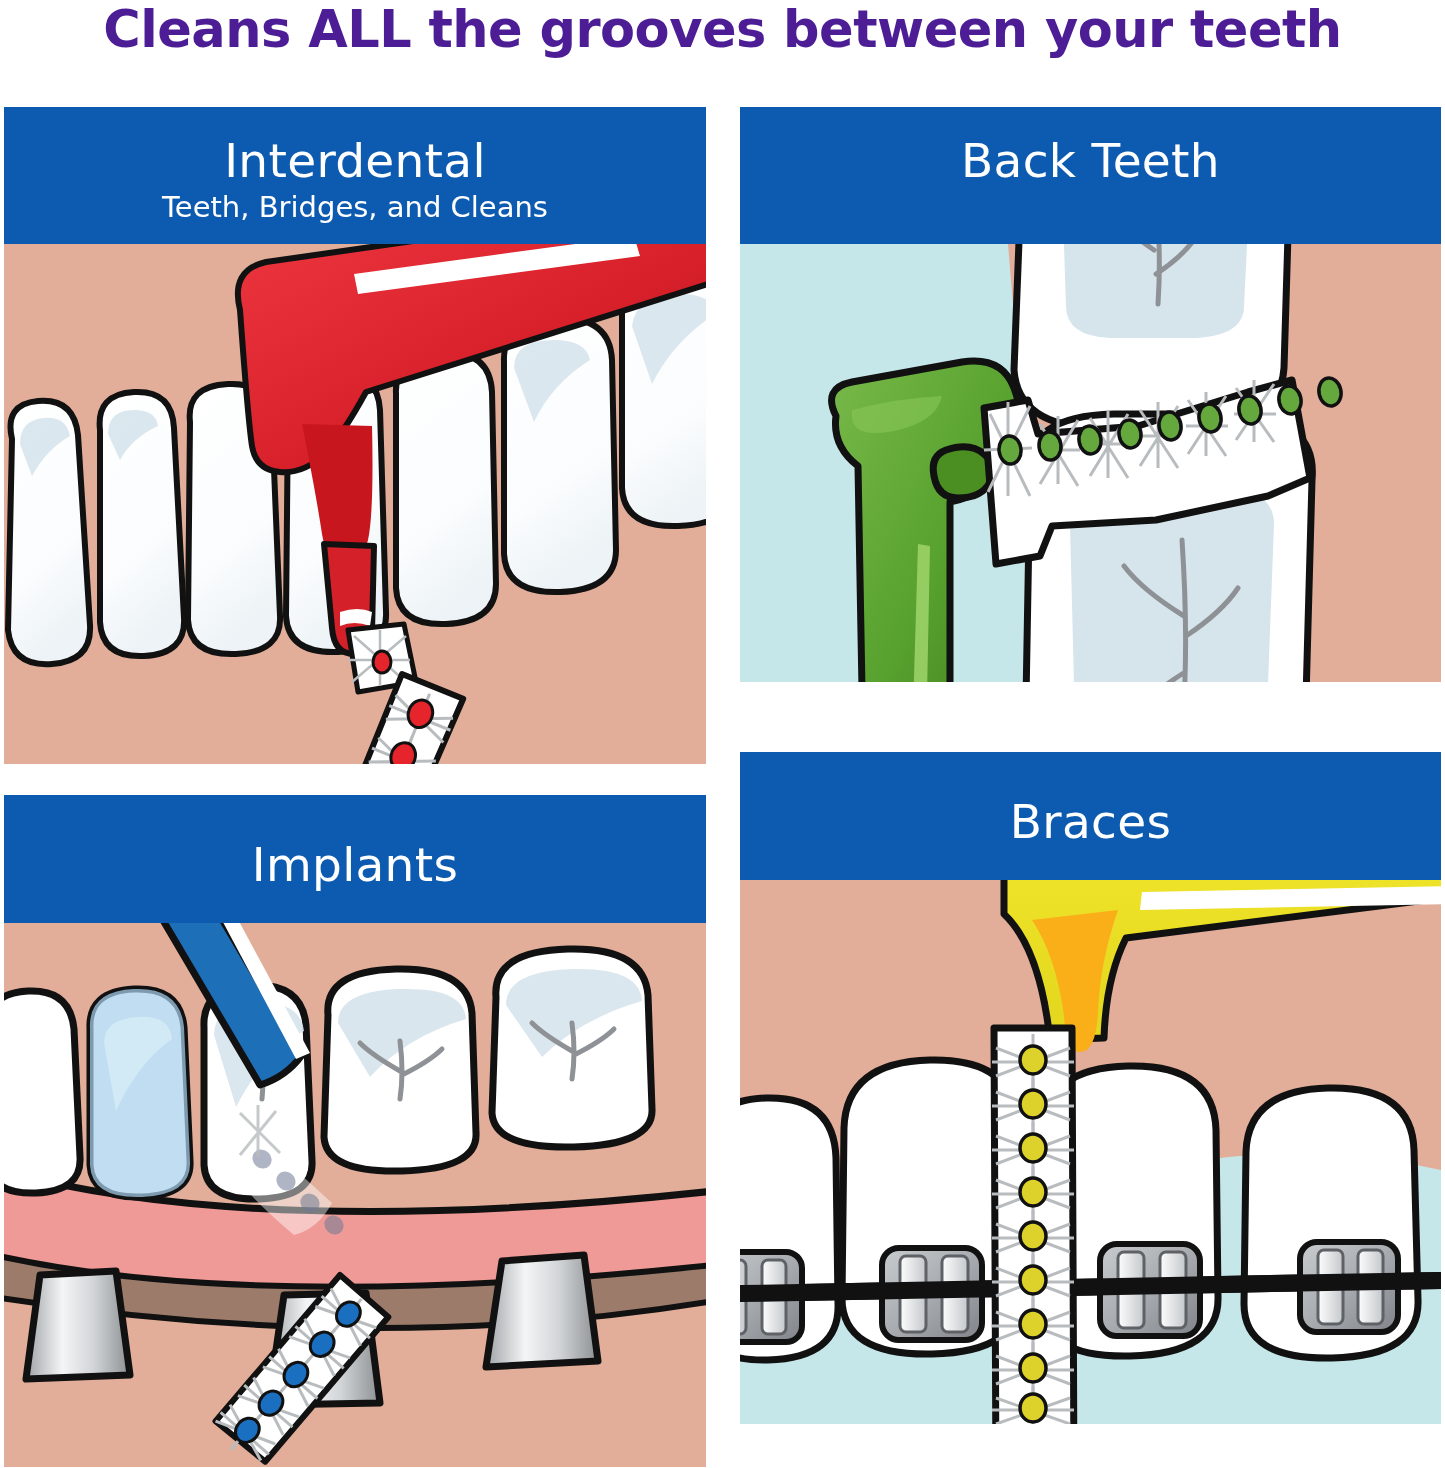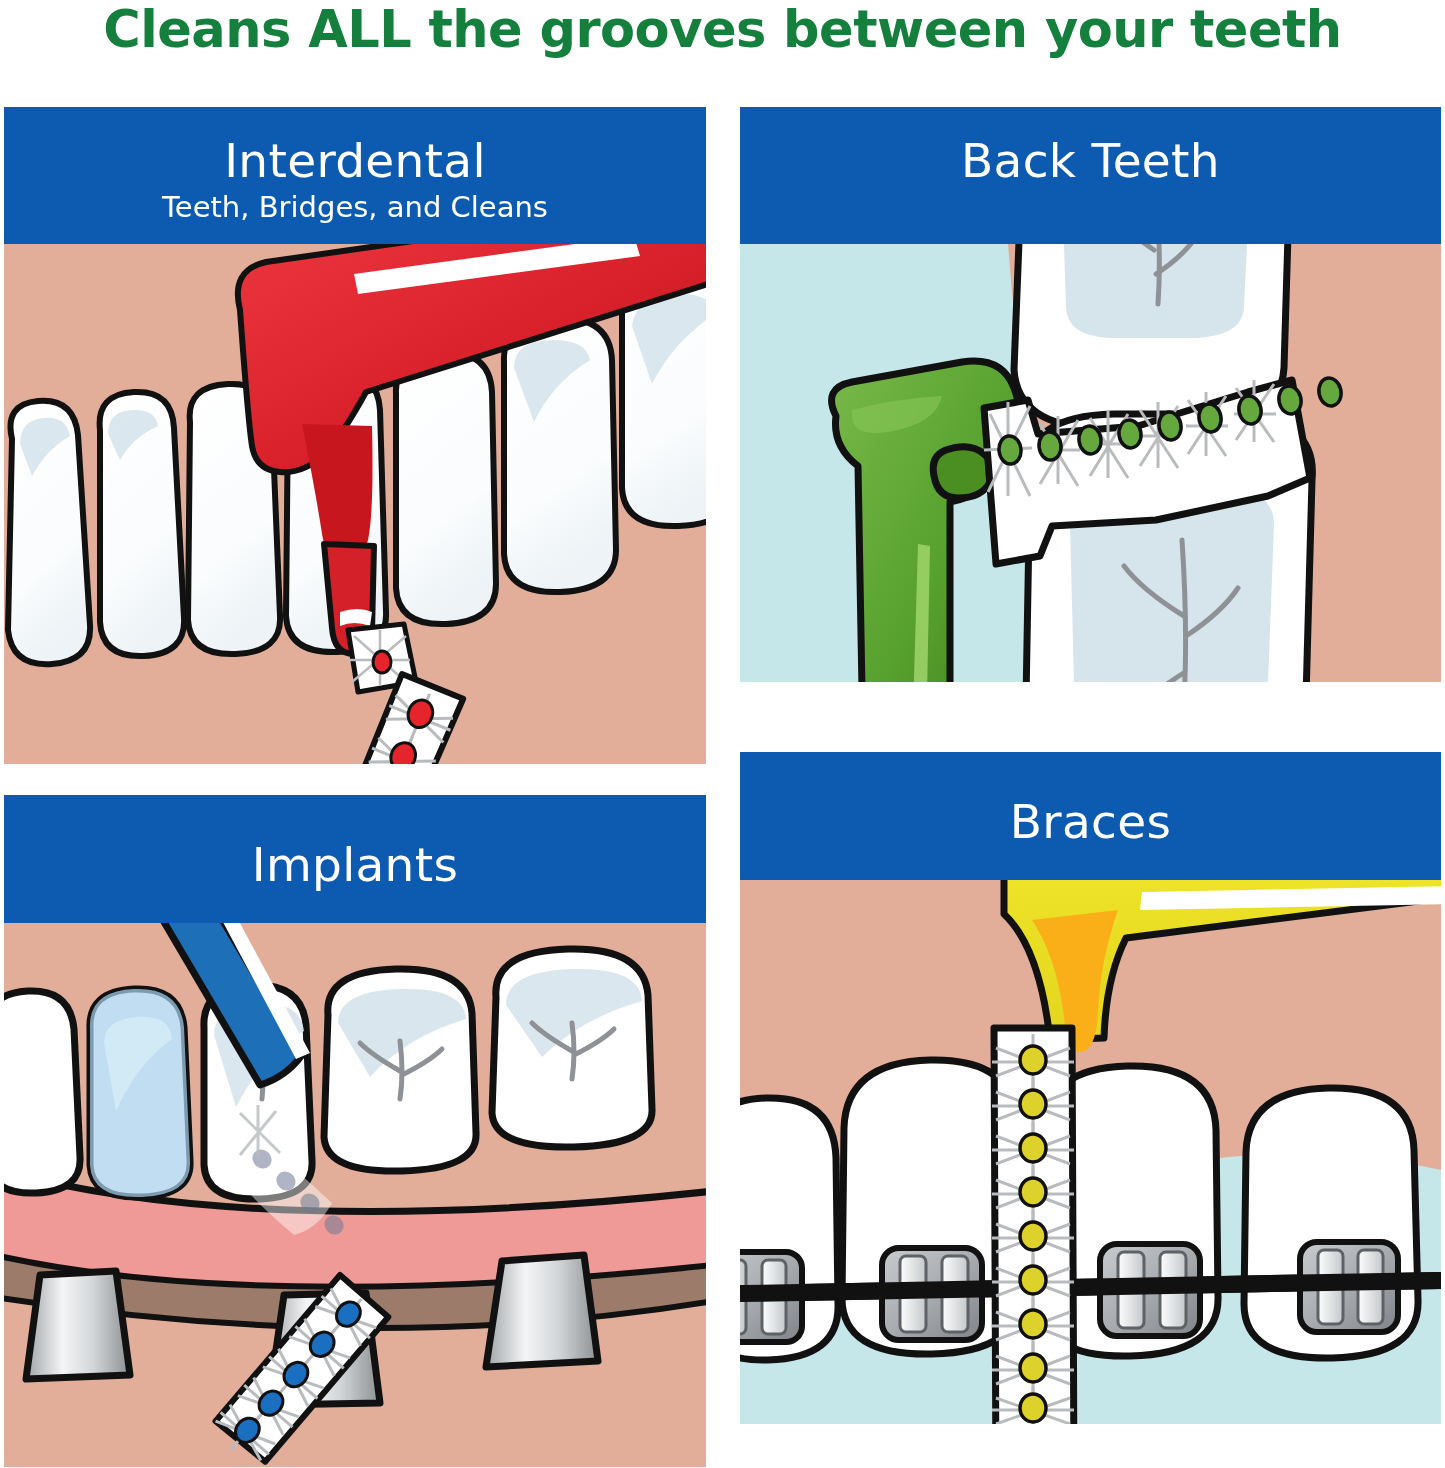--- a/index.html
+++ b/index.html
@@ -11,21 +11,21 @@
   }
   #root { position: relative; width: 1445px; height: 1468px; background: #fff; }
 
   
   .headline {
     position: absolute; left: 0; top: 0; width: 1445px; height: 62px;
     text-align: center;
     font-size: 51px;
     font-weight: 700;
     letter-spacing: -0.5px;
-    color: #15803d;
+    color: #4c1d95;
     line-height: 60px;
     white-space: nowrap;
   }
 
   
   .grid { position: absolute; left: 0; top: 0; width: 1445px; height: 1468px; }
   .panel { position: absolute; overflow: hidden; }
   .panel.p0 { left: 4px;   top: 107px; width: 702px; height: 657px; }
   .panel.p1 { left: 740px; top: 107px; width: 701px; height: 575px; }
   .panel.p2 { left: 4px;   top: 795px; width: 702px; height: 672px; }

